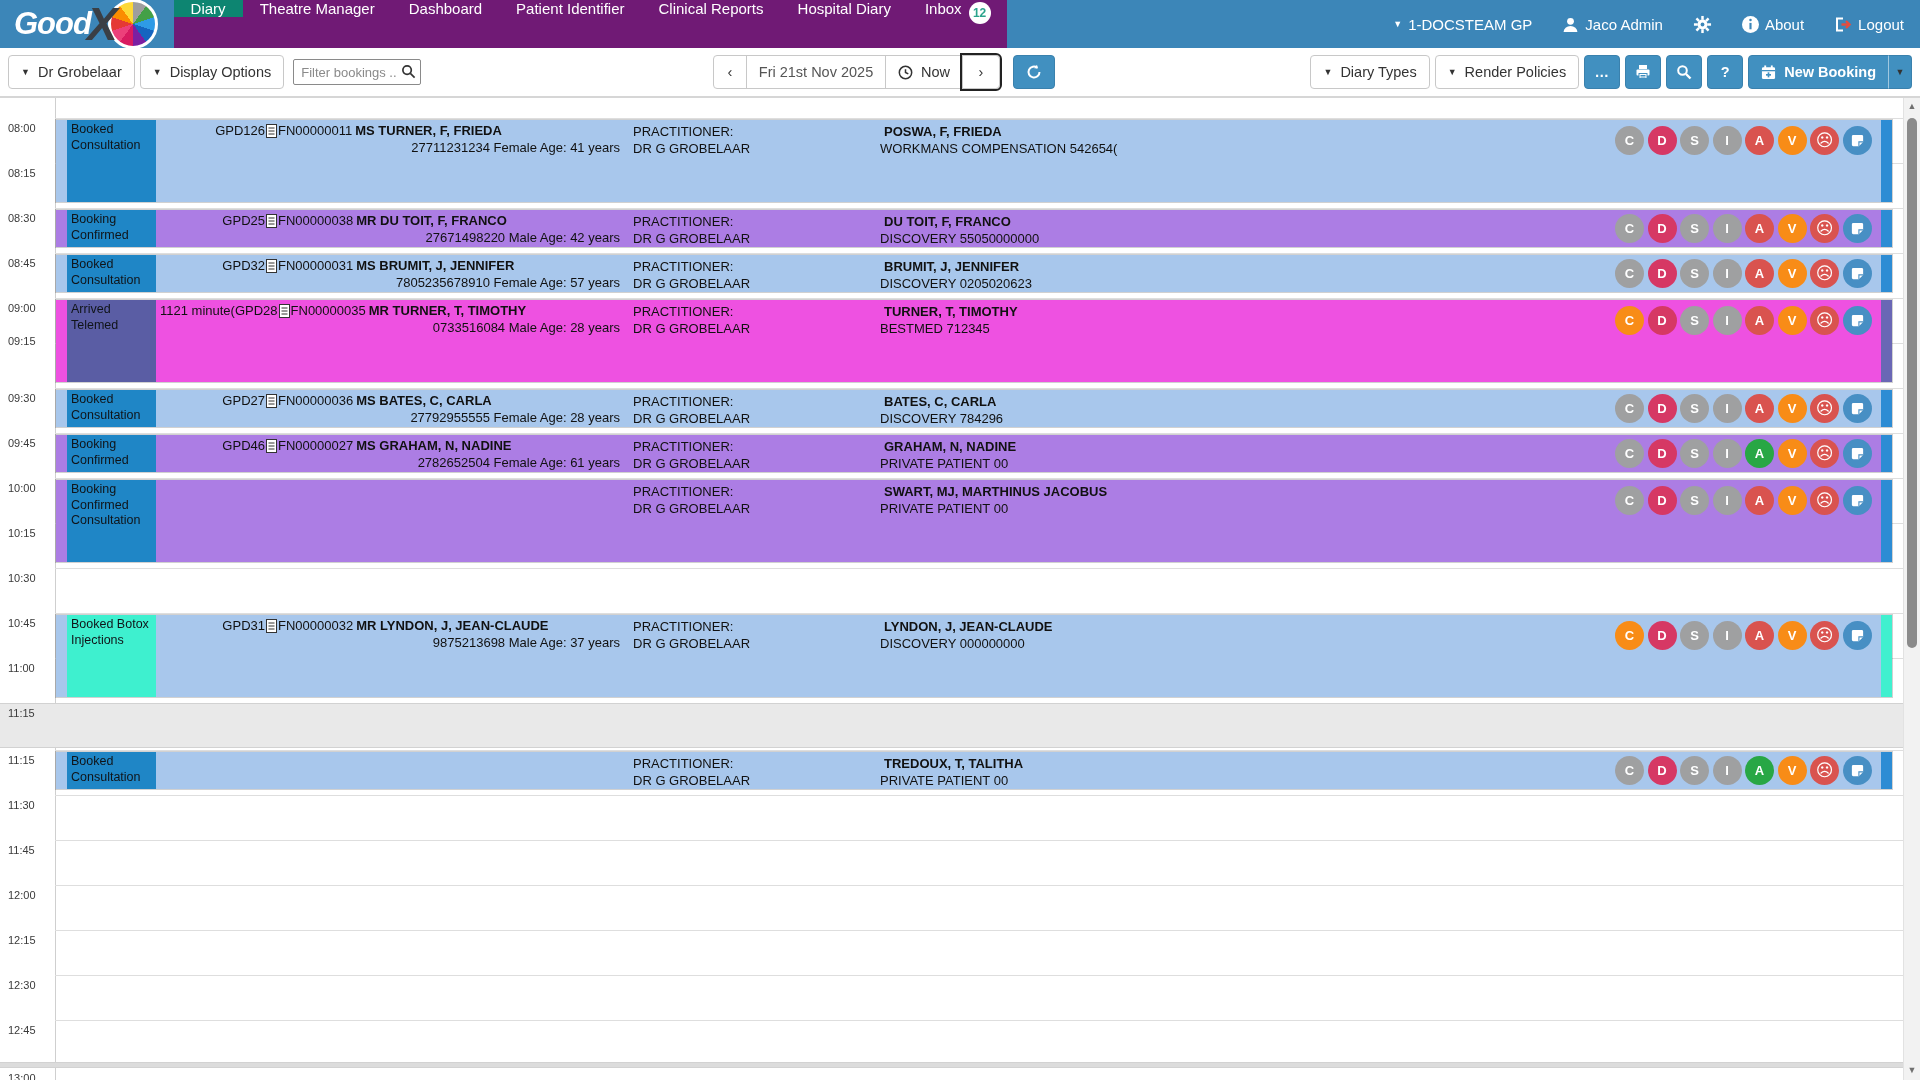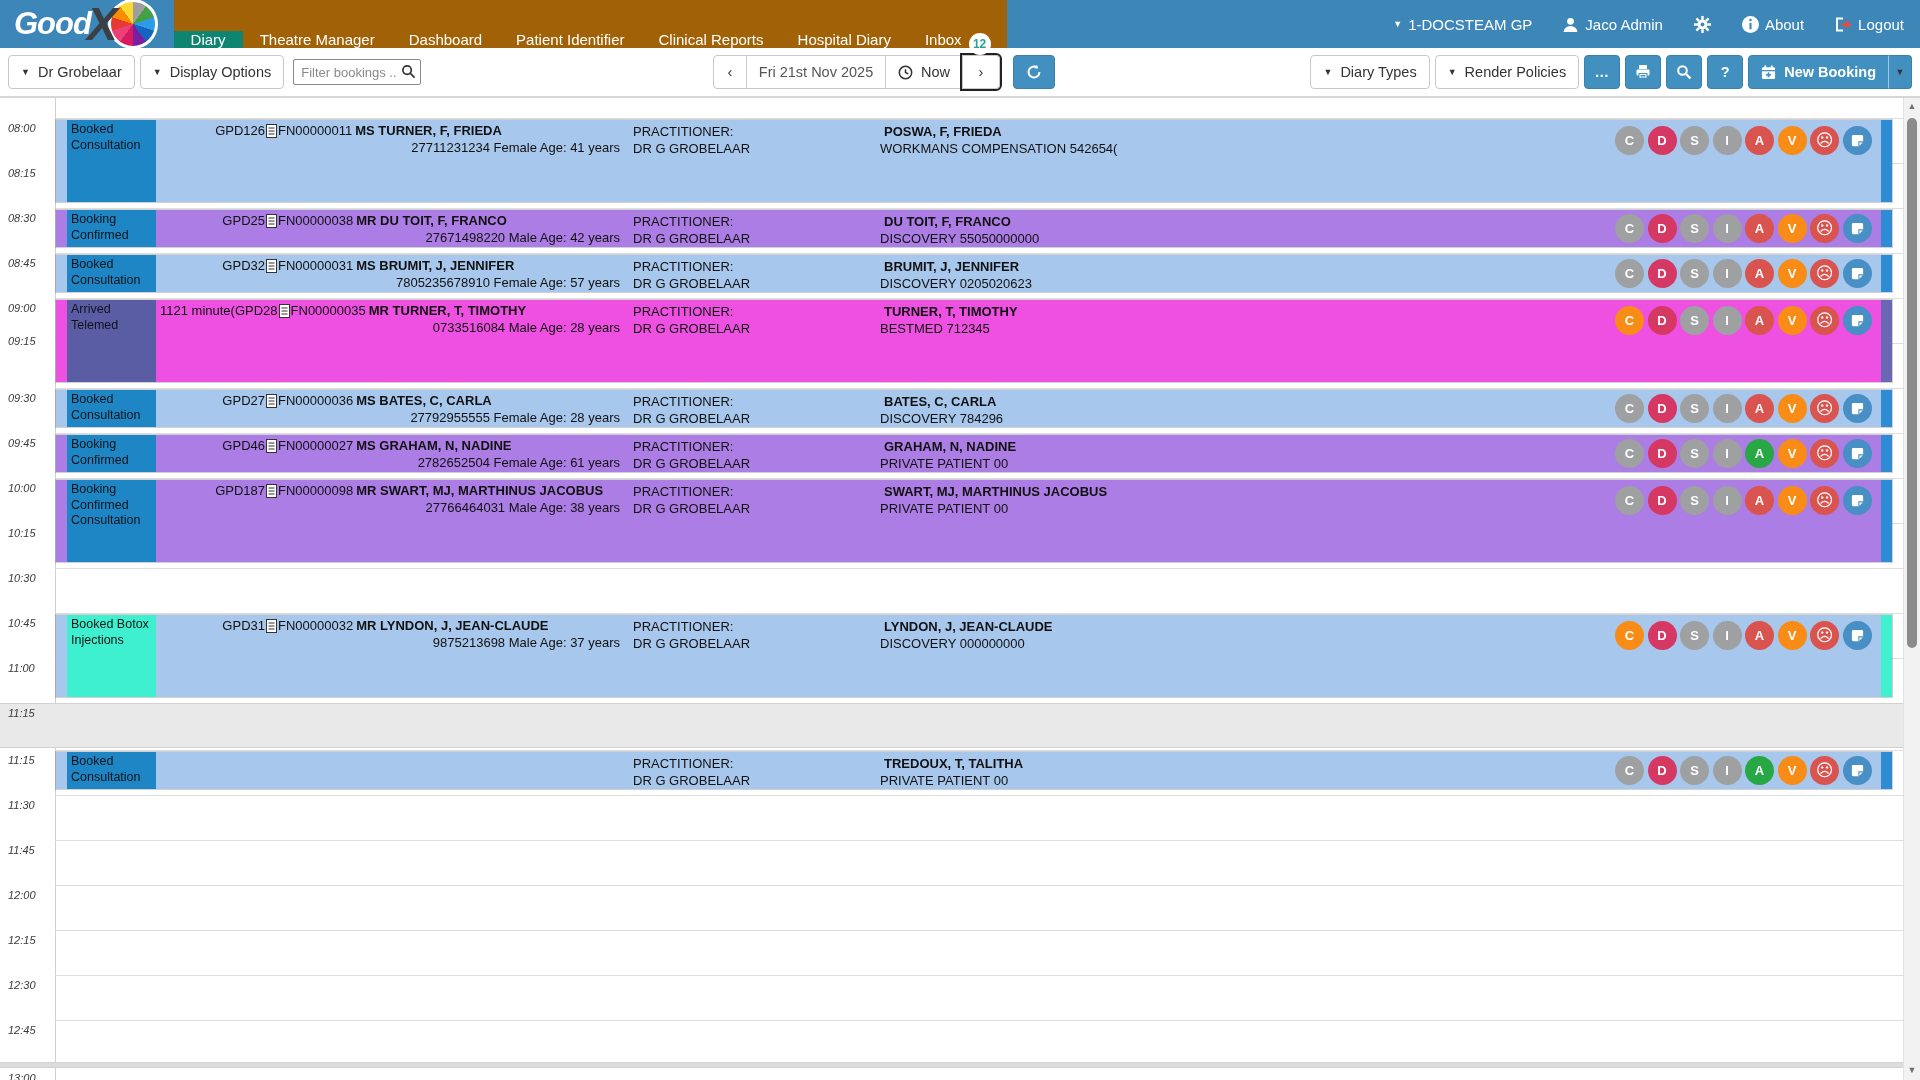--- a/index.html
+++ b/index.html
@@ -4,21 +4,21 @@
 <style>
   html,body{margin:0;padding:0;width:1920px;height:1080px;overflow:hidden;background:#fff;
     font-family:"Liberation Sans",sans-serif;-webkit-font-smoothing:antialiased;}
   
   .topbar{position:absolute;left:0;top:0;width:1920px;height:48px;background:#3c86b8;display:flex;align-items:stretch;z-index:30;}
   .logo{display:flex;align-items:center;padding-left:14px;}
   .logo-good{font-style:italic;font-weight:bold;font-size:31px;color:#fff;letter-spacing:-1px;}
   .logo-x{font-style:italic;font-weight:bold;font-size:46px;color:#3a3f45;margin-left:-4px;position:relative;z-index:2;line-height:40px;}
   .wheel{width:44px;height:44px;border-radius:50%;border:3px solid #fff;margin-left:-10px;align-self:center;
     background:conic-gradient(#9e9e9e 0 36deg,#43a047 36deg 72deg,#2e9be6 72deg 108deg,#1565c0 108deg 144deg,#7b1fa2 144deg 180deg,#d81b60 180deg 216deg,#ec407a 216deg 252deg,#e53935 252deg 288deg,#fb8c00 288deg 324deg,#fdd835 324deg 360deg);}
-  .nav{display:flex;align-items:flex-end;background:#a16207;margin-left:16px;padding-right:28px;}
+  .nav{display:flex;align-items:flex-start;background:#701a75;margin-left:16px;padding-right:28px;}
   .nav-item{display:flex;align-items:center;padding:0 17px;color:#fff;font-size:15px;cursor:pointer;position:relative;white-space:nowrap;}
   .nav-item.active{background:#0d8571;}
   .nav-badge{position:absolute;top:2px;right:-12px;width:22px;height:22px;background:#fff;color:#2aa38c;
     border-radius:50%;font-size:12px;font-weight:bold;display:flex;align-items:center;justify-content:center;}
   .top-right{margin-left:auto;display:flex;align-items:center;gap:30px;padding-right:16px;color:#fff;font-size:15px;}
   .tr-item{display:flex;align-items:center;gap:6px;cursor:pointer;white-space:nowrap;}
   .caret{font-size:9px;line-height:1;}
   
   .toolbar{position:absolute;left:0;top:48px;width:1920px;height:48px;background:#fff;border-bottom:2px solid #d6d6d6;z-index:25;}
   .tb-group{position:absolute;top:7px;display:flex;align-items:center;gap:5px;}
@@ -37,21 +37,21 @@
   .group-joined .btn:first-child{border-radius:4px 0 0 4px;margin-left:0;}
   .group-joined .btn:last-child{border-radius:0 4px 4px 0;}
   .date-field{width:140px;justify-content:center;color:#555;}
   .btn-focused{outline:2px solid #222;outline-offset:0;border-radius:4px;z-index:2;}
   .nb-caret{width:24px;padding:0;border-left:1px solid rgba(255,255,255,.5);border-radius:0 4px 4px 0;margin-left:-1px;}
   .nb-main{border-radius:4px 0 0 4px;font-weight:bold;}
   
   .diary{position:absolute;left:0;top:0;width:1920px;height:1080px;z-index:1;}
   .gutter-line{position:absolute;left:55px;top:96px;bottom:0;width:1px;background:#cfcfcf;}
   .grid-line{position:absolute;left:55px;width:1849px;height:1px;background:#dedede;}
-  .time-label{position:absolute;left:8px;font-size:11px;color:#3a3a3a;font-style:italic;}
+  .time-label{position:absolute;left:8px;font-size:11px;color:#3a3a3a;}
   .time-band{position:absolute;left:0;width:1904px;border-top:1px solid #d2d2d2;border-bottom:1px solid #d2d2d2;box-sizing:border-box;}
   .booking{position:absolute;left:56px;width:1836px;box-shadow:0 0 0 1px rgba(0,0,0,.18);cursor:pointer;}
   .status-cell{position:absolute;left:11px;top:0;bottom:0;width:89px;padding:2px 4px;font-size:12.5px;line-height:15.5px;
     color:#101418;overflow-wrap:anywhere;word-break:break-word;box-sizing:border-box;}
   .idblock{position:absolute;left:104px;top:3px;width:474px;font-size:13px;color:#111;overflow:hidden;}
   .l1{display:flex;align-items:center;white-space:nowrap;overflow:hidden;}
   .gpd{min-width:118px;display:flex;justify-content:flex-end;align-items:center;}
   .doc-icon{margin:0 1px;flex:0 0 auto;}
   .nm{font-weight:bold;margin-left:3px;}
   .l2{text-align:right;padding-right:14px;margin-top:2px;}
@@ -376,37 +376,20 @@
           <svg width="15" height="15" viewBox="0 0 16 16">
             <path d="M2 3.5 A1.5 1.5 0 0 1 3.5 2 H12.5 A1.5 1.5 0 0 1 14 3.5 V9.5 L9.5 14 H3.5 A1.5 1.5 0 0 1 2 12.5 Z" fill="#fff"></path>
             <path d="M9.5 14 V9.5 H14" fill="none" stroke="#478fc4" stroke-width="1.2"></path>
           </svg>
         </div>
       </div>
     <div class="bar" style="background: rgb(45, 140, 212);"></div>
   </div>
     <div class="booking" style="top: 480px; height: 82px; background: rgb(172, 125, 228);">
     <div class="status-cell" style="background: rgb(31, 134, 198);">Booking Confirmed Consultation</div>
-    <div class="idblock">
-      <div class="l1">
-        <span class="gpd">
-            <span></span>
-            <span>GPD187</span>
-            <svg class="doc-icon" width="11" height="14" viewBox="0 0 11 14">
-              <rect x="0.5" y="0.5" width="10" height="13" fill="#fff" stroke="#333"></rect>
-              <line x1="2.5" y1="4" x2="8.5" y2="4" stroke="#333"></line>
-              <line x1="2.5" y1="7" x2="8.5" y2="7" stroke="#333"></line>
-              <line x1="2.5" y1="10" x2="8.5" y2="10" stroke="#333"></line>
-            </svg>
-          </span>
-          <span>FN00000098</span>
-          <span class="nm">MR SWART, MJ, MARTHINUS JACOBUS</span>
-      </div>
-      <div class="l2">27766464031 Male Age: 38 years</div>
-    </div>
     <div class="prac">
       <div>PRACTITIONER:</div>
       <div>DR G GROBELAAR</div>
     </div>
     <div class="ins">
       <div class="ins-name">SWART, MJ, MARTHINUS JACOBUS</div>
       <div>PRIVATE PATIENT 00</div>
     </div>
     <div class="actions" style="top: 6px;">
         <div class="act" style="background: rgb(159, 160, 161);">C</div>

